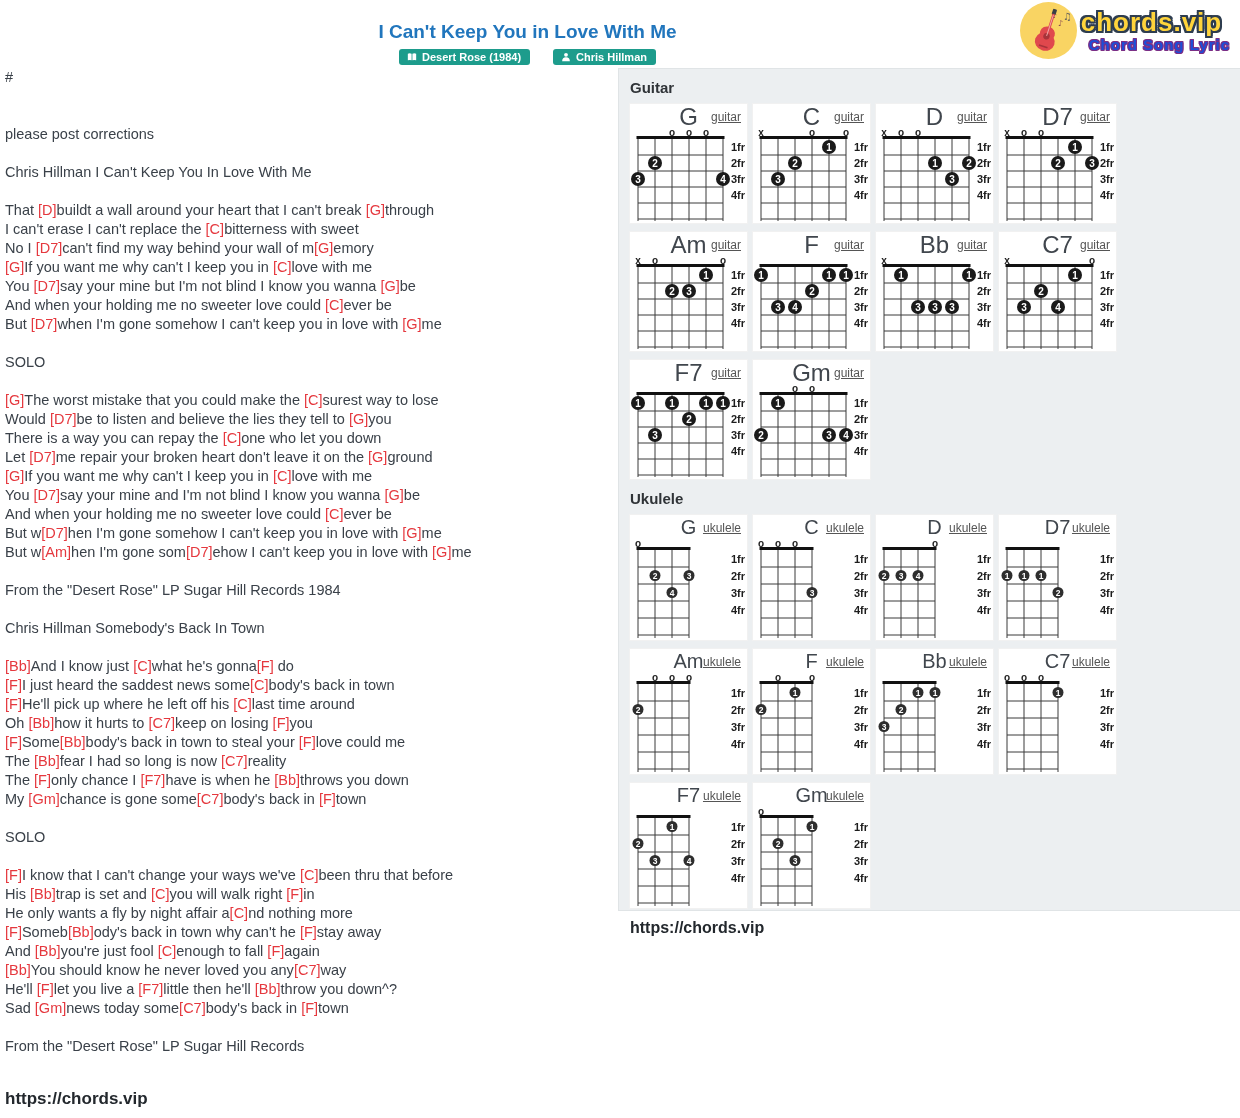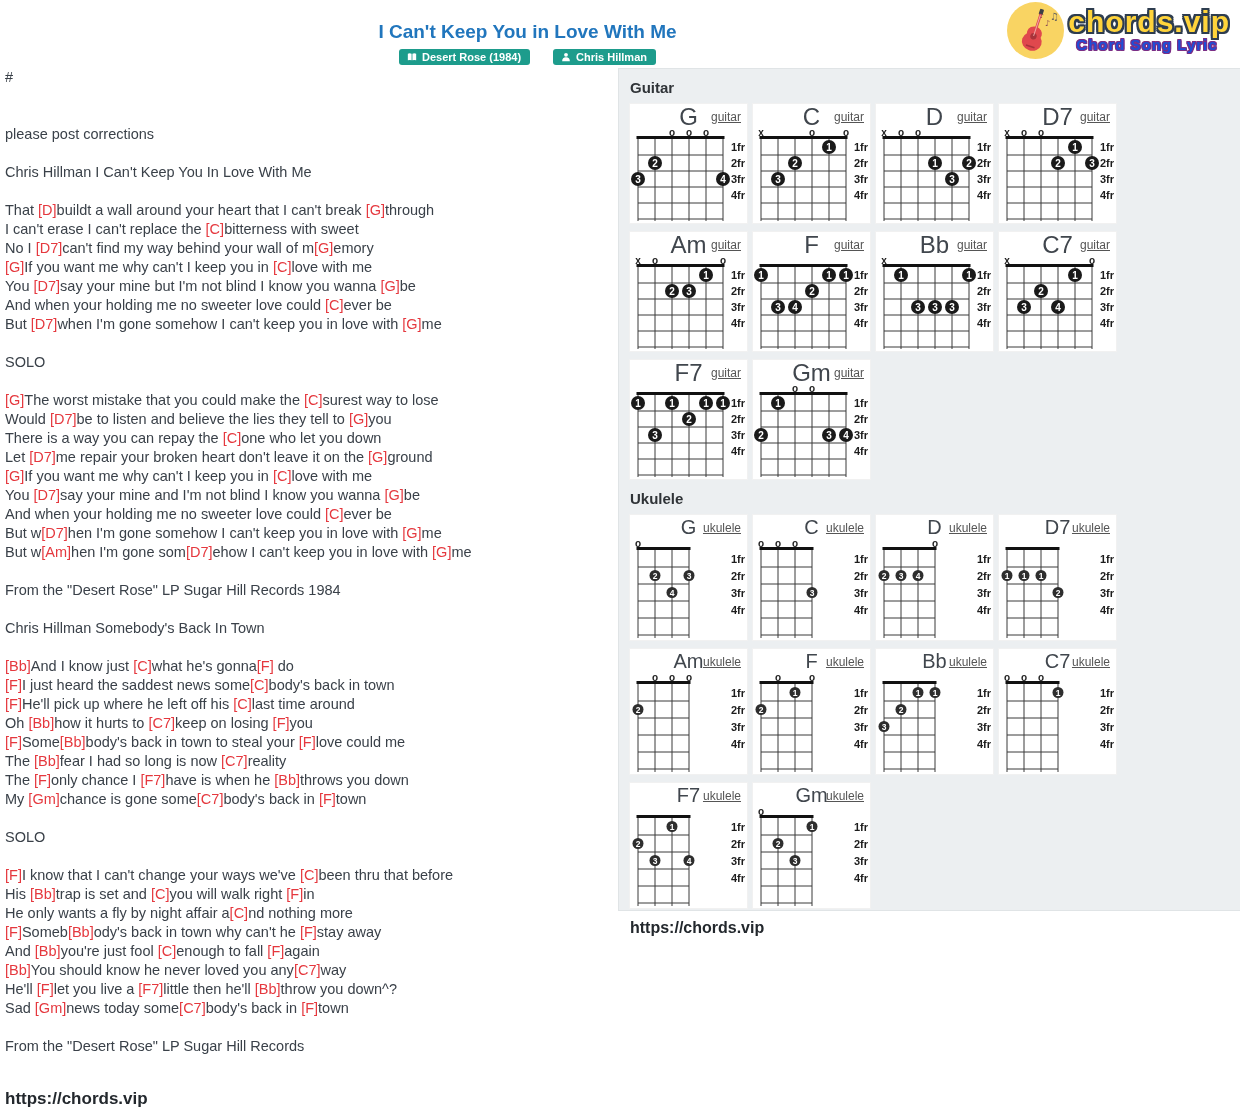--- a/index.html
+++ b/index.html
@@ -17,21 +17,21 @@
     display:inline-flex; align-items:center; gap:5px;
     background:#1d9c8c; color:#fff; font-size:11px; font-weight:bold;
     padding:2px 9px 3px 8px; border-radius:3px; height:16px; cursor:pointer;
   }
   .badge svg { width:10px; height:10px; fill:#fff; }
   
   .logo { position:absolute; right:10px; top:2px; display:flex; align-items:center; }
   .logo-circle { width:57px; height:57px; }
   .logo-text { margin-left:4px; }
   .logo-title {
-    font-size:30px; font-weight:bold; color:#ffd43b; letter-spacing:1px; line-height:28px;
+    font-size:26px; font-weight:bold; color:#ffd43b; letter-spacing:1px; line-height:28px;
     text-shadow:-2px -2px 0 #2e3d4f,2px -2px 0 #2e3d4f,-2px 2px 0 #2e3d4f,2px 2px 0 #2e3d4f,
                 -2px 0 0 #2e3d4f,2px 0 0 #2e3d4f,0 -2px 0 #2e3d4f,0 2px 0 #2e3d4f;
   }
   .logo-sub {
     font-size:15px; font-weight:bold; color:#1d4ed8; letter-spacing:1px; margin-left:8px; line-height:18px;
     text-shadow:-1px -1px 0 #7b2f86,1px -1px 0 #7b2f86,-1px 1px 0 #7b2f86,1px 1px 0 #7b2f86,
                 -1px 0 0 #7b2f86,1px 0 0 #7b2f86,0 -1px 0 #7b2f86,0 1px 0 #7b2f86;
   }
   
   .lyrics { position:absolute; left:5px; top:68px; width:610px; font-size:14.5px; }

